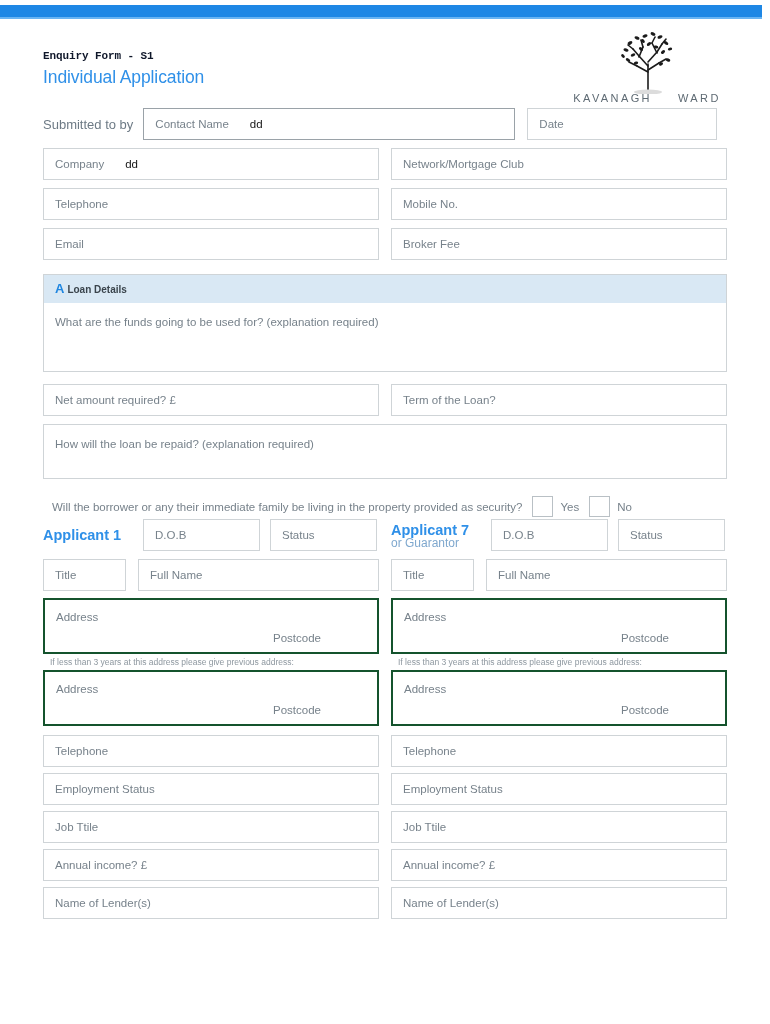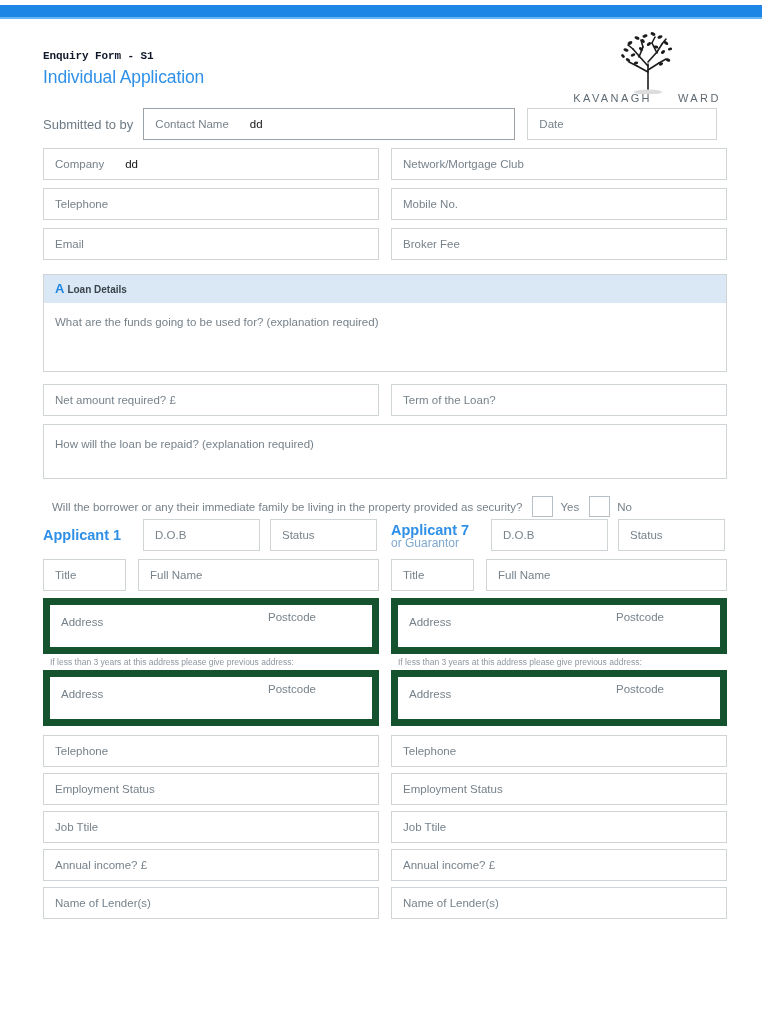--- a/index.html
+++ b/index.html
@@ -237,29 +237,29 @@
     line-height: 10px;
     white-space: nowrap;
   }
   .w-dob    { width: 117px; }
   .w-status { width: 107px; }
   .w-title  { width: 83px; }
   .w-name   { width: 241px; }
 
   .addr {
     box-sizing: border-box;
-    border: 7px solid #14532d;
+    border: 2px solid #14532d;
     background: #fff;
     height: 56px;
     position: relative;
     font-size: 11.5px;
     color: #77828b;
   }
   .addr .a1 { position: absolute; left: 11px; top: 11px; }
-  .addr .pc { position: absolute; right: 56px; bottom: 24px; }
+  .addr .pc { position: absolute; right: 56px; bottom: 8px; }
 
   .note {
     font-size: 8.5px;
     color: #8d979f;
     padding: 3px 0 3px 7px;
     white-space: nowrap;
   }
   .mb7 { margin-bottom: 7px; }
 </style>
 </head>

